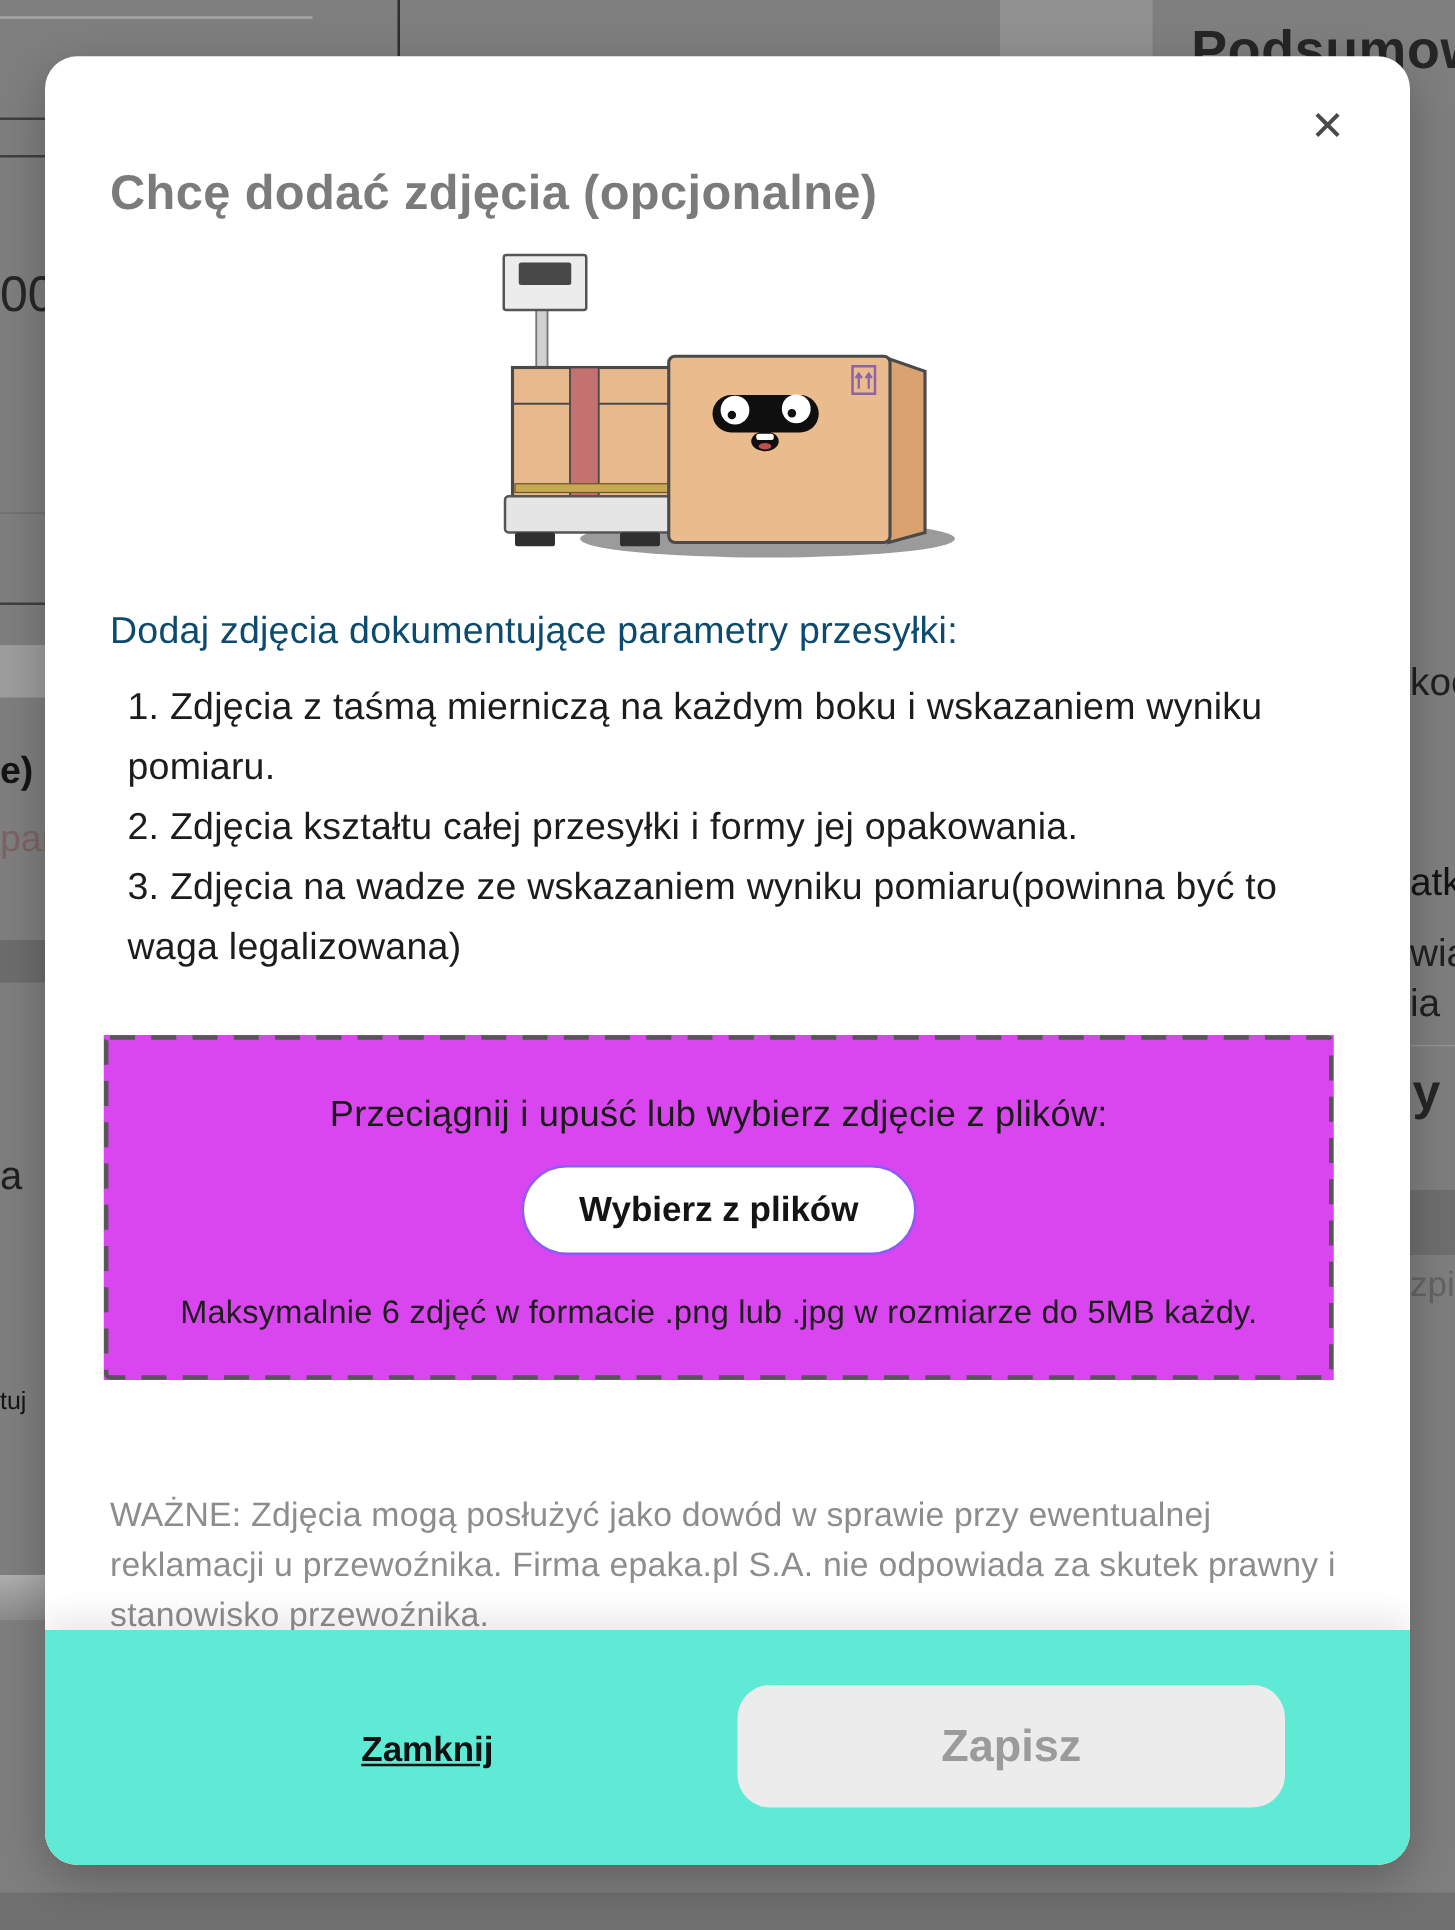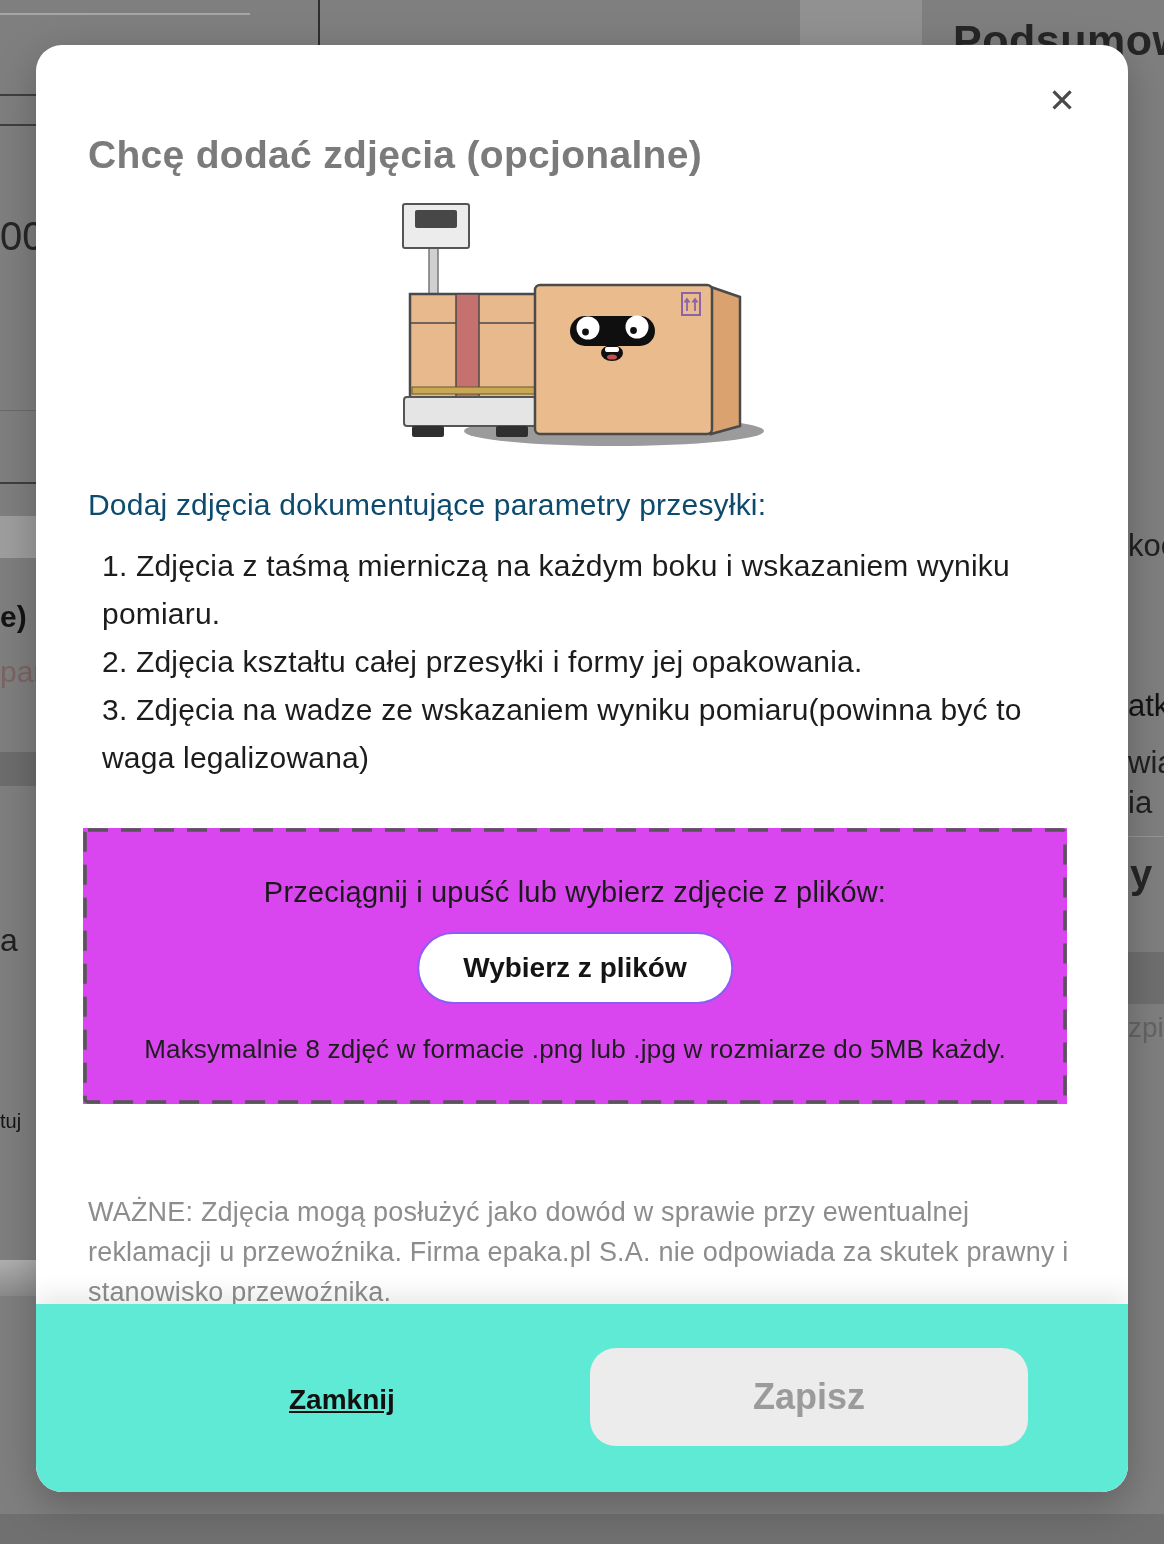--- a/index.html
+++ b/index.html
@@ -173,21 +173,21 @@
     <p>2. Zdjęcia kształtu całej przesyłki i formy jej opakowania.</p>
     <p>3. Zdjęcia na wadze ze wskazaniem wyniku pomiaru(powinna być to waga legalizowana)</p>
   </div>
 
   <div class="dropzone">
     <svg class="dash" width="984" height="276">
       <rect x="2" y="2" width="980" height="272" rx="3" fill="none" stroke="#565656" stroke-width="3.5" stroke-dasharray="20 13"></rect>
     </svg>
     <div class="dz-prompt">Przeciągnij i upuść lub wybierz zdjęcie z plików:</div>
     <button class="dz-button">Wybierz z plików</button>
-    <div class="dz-hint">Maksymalnie 8 zdjęć w formacie .png lub .jpg w rozmiarze do 5MB każdy.</div>
+    <div class="dz-hint">Maksymalnie 6 zdjęć w formacie .png lub .jpg w rozmiarze do 5MB każdy.</div>
   </div>
 
   <div class="disclaimer">WAŻNE: Zdjęcia mogą posłużyć jako dowód w sprawie przy ewentualnej reklamacji u przewoźnika. Firma epaka.pl S.A. nie odpowiada za skutek prawny i stanowisko przewoźnika.</div>
 
   <div class="modal-footer">
     <span class="close-link">Zamknij</span>
     <button class="save-button">Zapisz</button>
   </div>
 
 </div>

